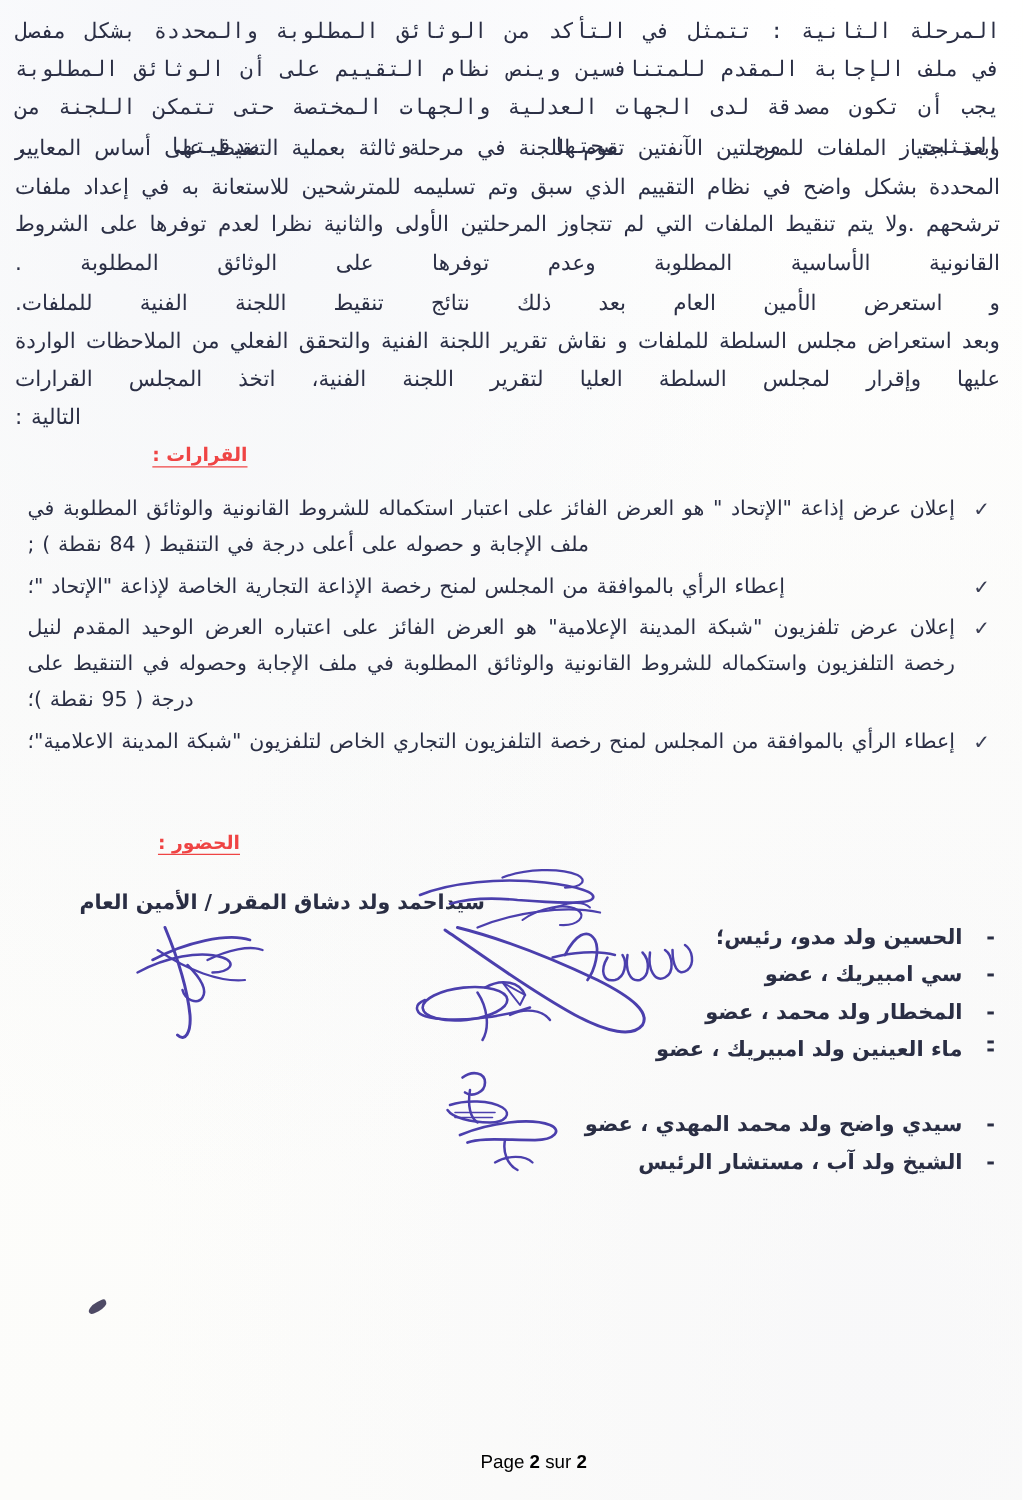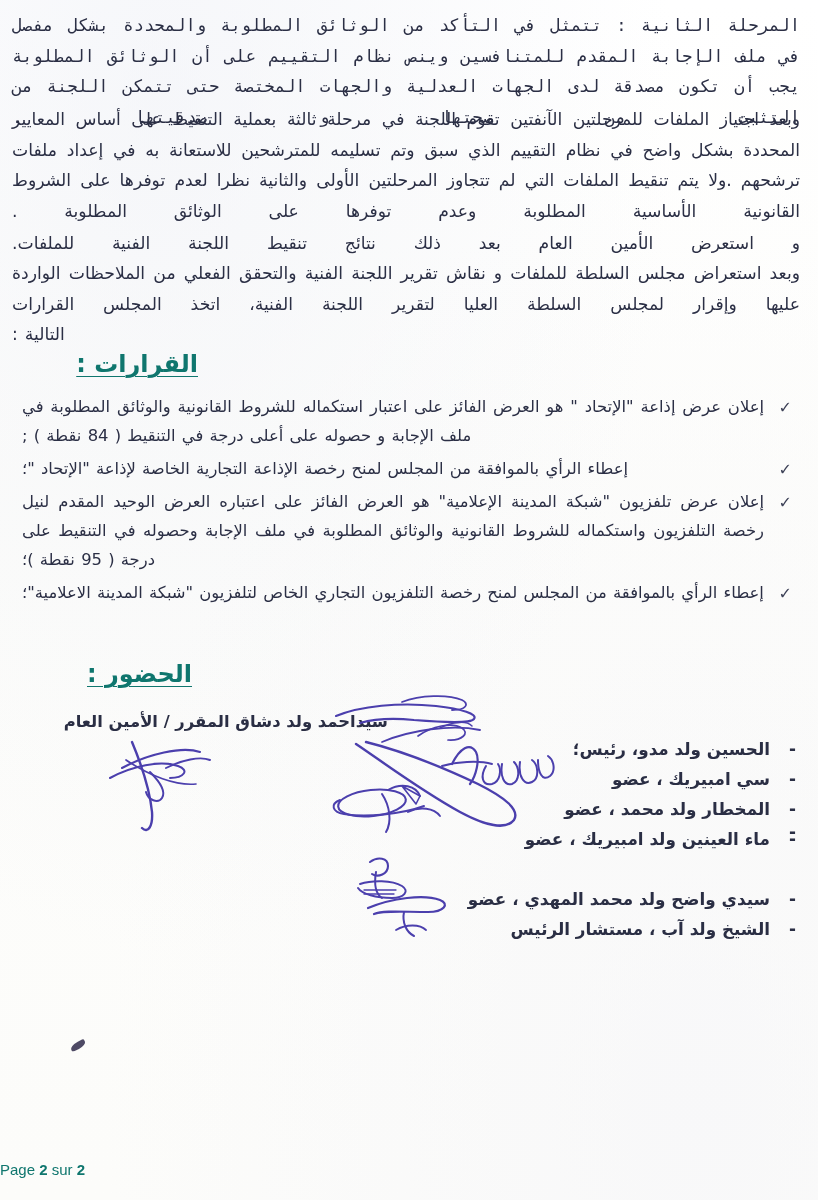--- a/index.html
+++ b/index.html
@@ -48,24 +48,24 @@
   .para-4 { top: 258px; }
 
   .para-4 .tail {
     display: block;
     text-align: left;
     text-align-last: left;
   }
 
   .heading {
     position: absolute;
-    font-size: 24px;
+    font-size: 15px;
     line-height: 28px;
     font-weight: 600;
-    color: #0f766e;
+    color: #ef4444;
     text-decoration: underline;
     text-underline-offset: 4px;
     text-decoration-thickness: 1.4px;
   }
   .heading-decisions { top: 350px; right: 620px; }
   .heading-attendees { top: 660px; right: 626px; }
 
   .decisions {
     position: absolute;
     top: 392px;
@@ -129,24 +129,26 @@
     color: #2a2e44;
     white-space: nowrap;
     direction: rtl;
   }
 
   .footer {
     position: absolute;
     bottom: 22px;
     left: 0;
     right: 0;
+    text-align: center;
     direction: ltr;
     font-size: 15px;
-    color: #0f766e;
+    color: #000000;
     font-family: "Liberation Sans", sans-serif;
+    padding-left: 36px;
   }
   .footer .num { font-weight: 700; }
 
   
   .ink-layer {
     position: absolute;
     inset: 0;
     pointer-events: none;
   }
   .ink-layer svg { display: block; }

